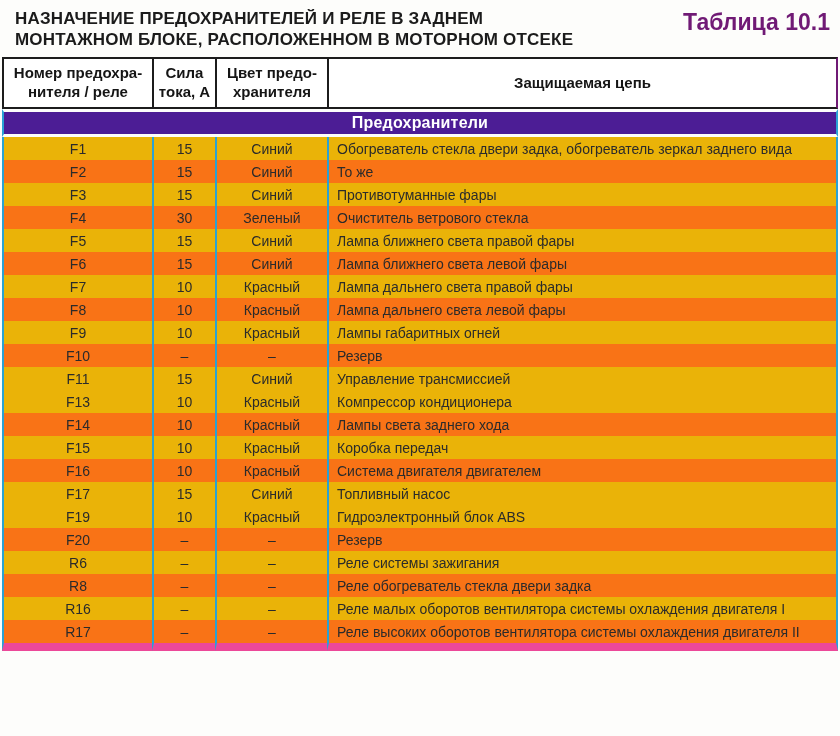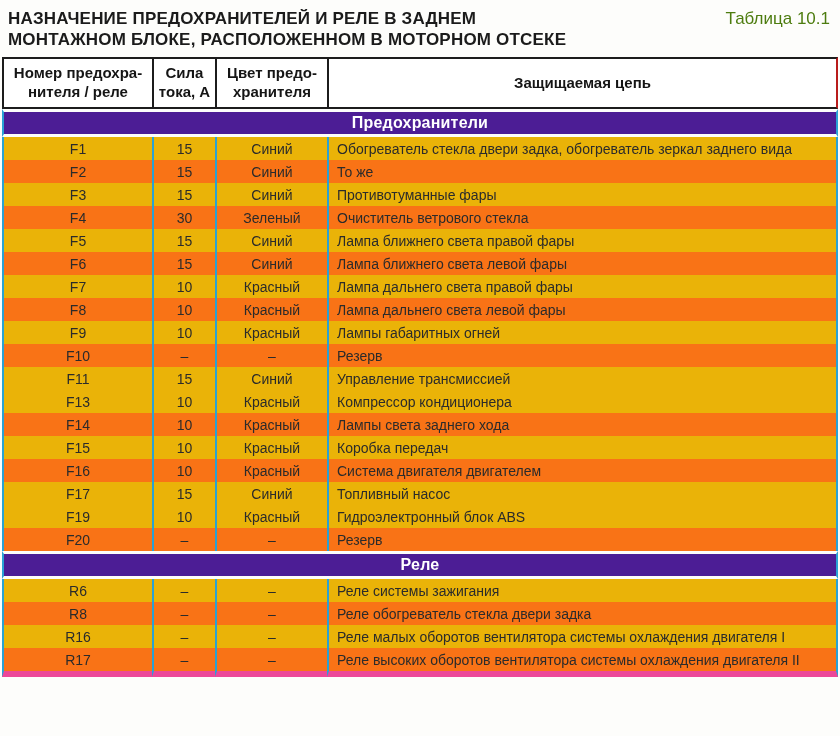--- a/index.html
+++ b/index.html
@@ -13,33 +13,33 @@
     height: 736px;
     box-sizing: border-box;
     padding: 6px 2px 0 2px;
     background: #fdfdfb;
     overflow: hidden;
   }
   .title-bar {
     display: flex;
     justify-content: space-between;
     align-items: flex-start;
-    margin: 2px 8px 7px 6px;
+    margin: 2px 8px 7px 13px;
   }
   .doc-title {
     font-size: 17px;
     font-weight: bold;
     line-height: 21px;
     color: #1b1b1b;
     letter-spacing: 0.2px;
   }
   .table-ref {
-    font-size: 17px;
-    font-weight: normal;
-    color: #4d7c0f;
+    font-size: 23px;
+    font-weight: bold;
+    color: #701a75;
     white-space: nowrap;
     padding-top: 1px;
   }
   table.fuse-table {
     width: 836px;
     table-layout: fixed;
     border-collapse: separate;
     border-spacing: 0;
   }
   
@@ -50,21 +50,21 @@
     font-weight: bold;
     line-height: 1.25;
     height: 44px;
     padding: 2px 2px;
     vertical-align: middle;
     text-align: center;
     border-top: 2px solid #1c1c1c;
     border-bottom: 2px solid #1c1c1c;
     border-left: 2px solid #1c1c1c;
   }
-  thead th:last-child { border-right: 2px solid #b91c1c; }
+  thead th:last-child { border-right: 2px solid #701a75; }
   
   tr.section-row td {
     background: #4c1d95;
     color: #ffffff;
     font-size: 16px;
     font-weight: bold;
     text-align: center;
     height: 22px;
     border-top: 3px solid #fdfdfb;
     border-bottom: 3px solid #fdfdfb;
@@ -84,21 +84,21 @@
     overflow: hidden;
     white-space: nowrap;
   }
   tbody tr.data-row td:last-child {
     text-align: left;
     padding: 0 6px 0 8px;
     border-right: 2px solid #2aa2d4;
   }
   tbody tr.row-alt td { background: #eab308; }
   tbody tr.row-plain td { background: #f97316; }
-  tbody tr.last-row td { border-bottom: 6px solid #ec4899; }
+  tbody tr.last-row td { border-bottom: 8px solid #ec4899; }
 </style>
 </head>
 <body>
 
 <div class="page">
 
   <div class="title-bar">
     <div class="doc-title">
       <div>НАЗНАЧЕНИЕ ПРЕДОХРАНИТЕЛЕЙ И РЕЛЕ В ЗАДНЕМ</div>
       <div>МОНТАЖНОМ БЛОКЕ, РАСПОЛОЖЕННОМ В МОТОРНОМ ОТСЕКЕ</div>
@@ -226,23 +226,20 @@
           <td>10</td>
           <td>Красный</td>
           <td>Гидроэлектронный блок ABS</td>
         </tr>
         <tr class="data-row row-plain">
           <td>F20</td>
           <td>–</td>
           <td>–</td>
           <td>Резерв</td>
         </tr>
-        <tr class="section-row">
-          <td colspan="4">Реле</td>
-        </tr>
         <tr class="data-row row-alt">
           <td>R6</td>
           <td>–</td>
           <td>–</td>
           <td>Реле системы зажигания</td>
         </tr>
         <tr class="data-row row-plain">
           <td>R8</td>
           <td>–</td>
           <td>–</td>

